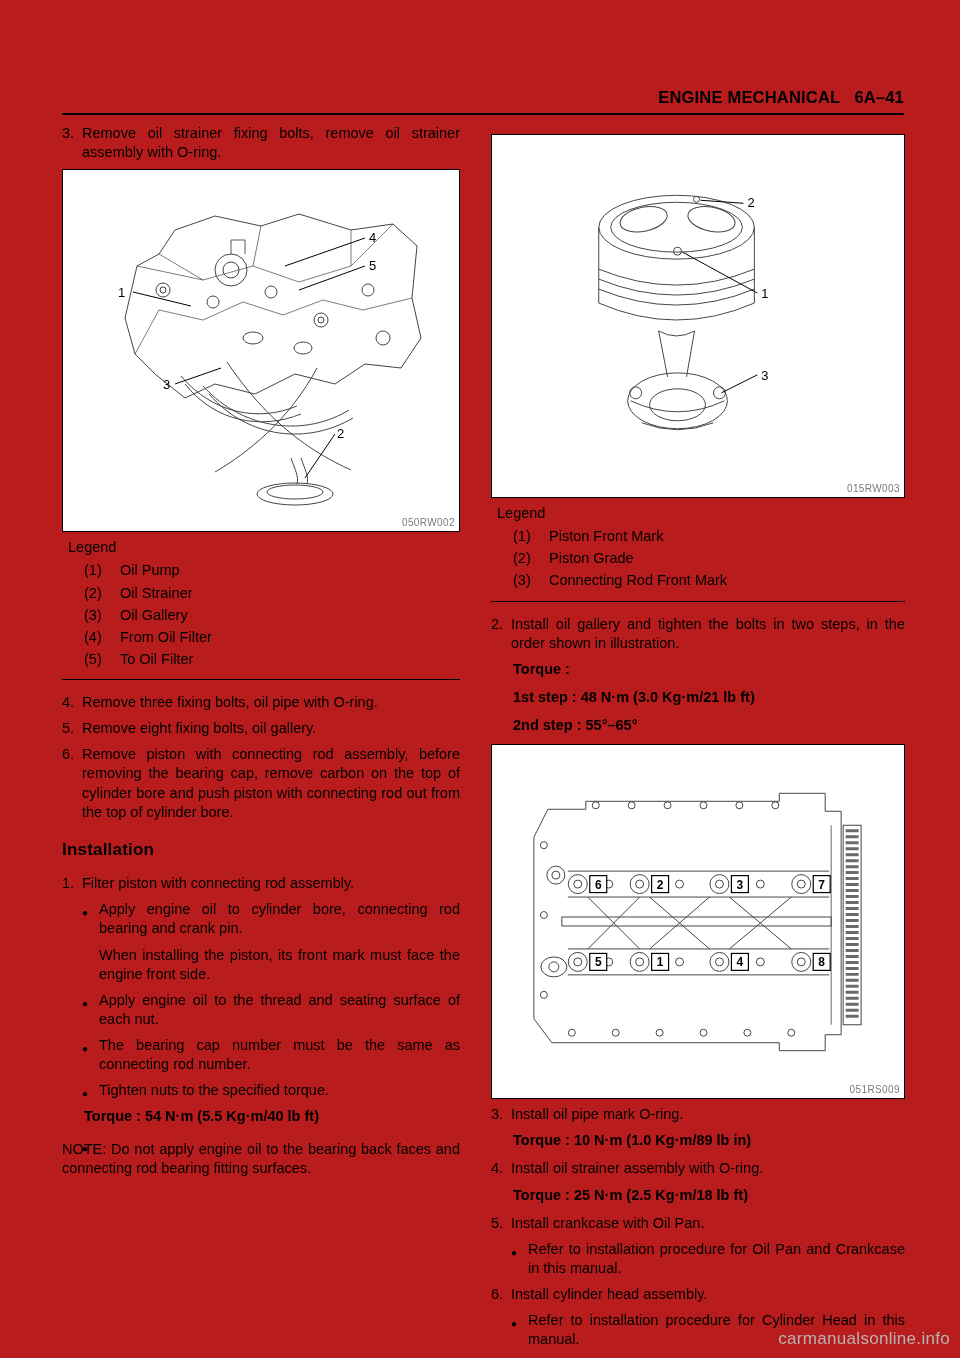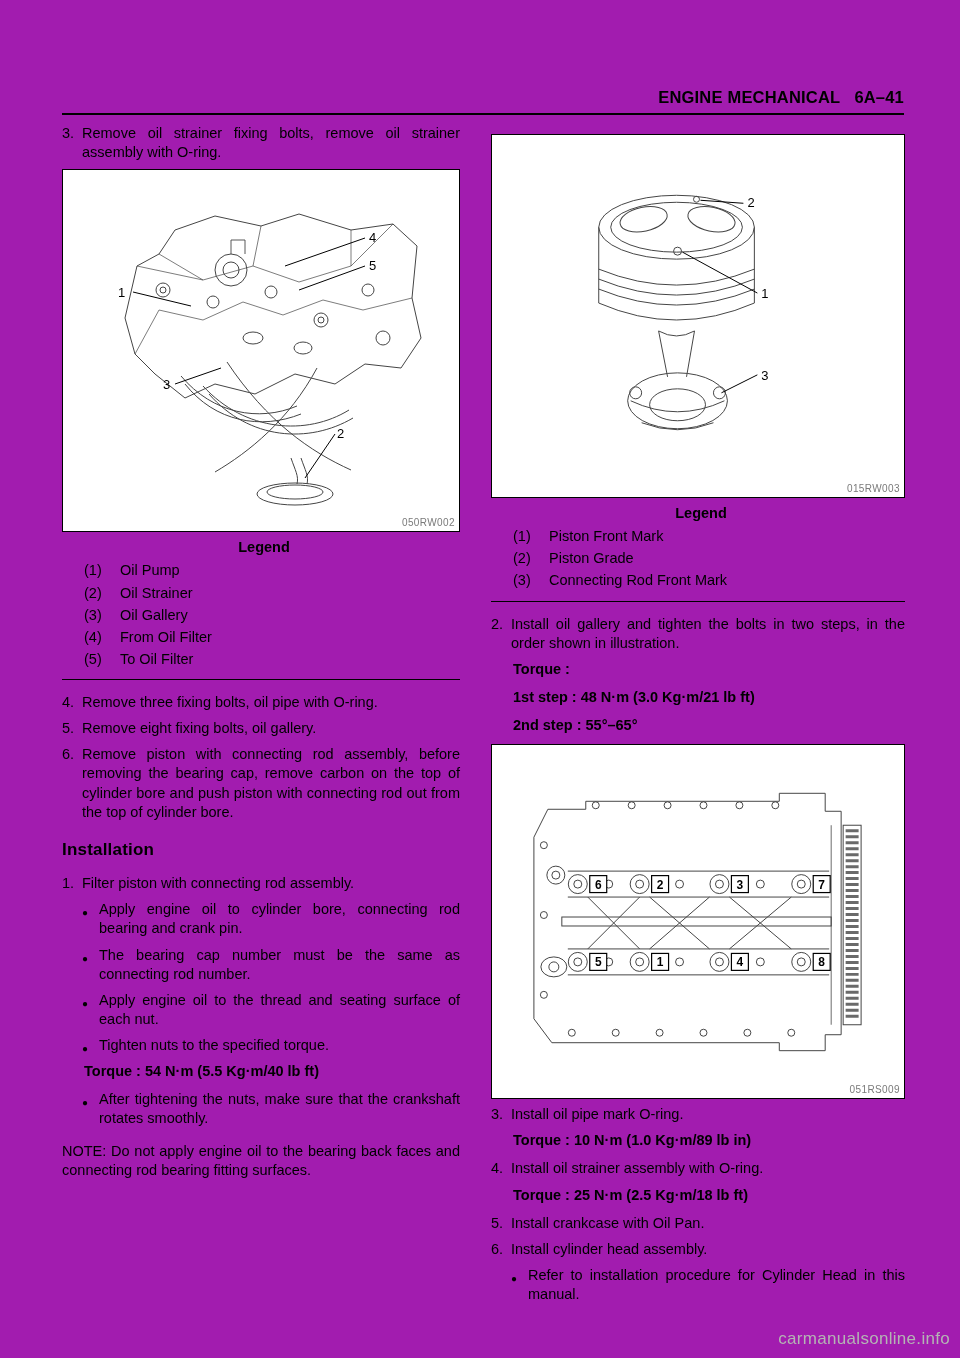--- a/index.html
+++ b/index.html
@@ -1,39 +1,39 @@
 <!DOCTYPE html>
 <html><head>
 <meta charset="utf-8">
 <style>
   * { margin:0; padding:0; box-sizing:border-box; }
   html,body { background:#e8e8e8; }
   body { font-family:"Liberation Sans", sans-serif; color:#000; }
-  .page { position:relative; width:960px; height:1358px; background:#a21caf; margin:0 auto; overflow:hidden; }
+  .page { position:relative; width:960px; height:1358px; background:#b91c1c; margin:0 auto; overflow:hidden; }
 
   .header { position:absolute; top:88px; left:62px; width:842px; text-align:right; font-weight:bold; font-size:16.5px; letter-spacing:0.2px; }
   .header .hpage { margin-left:14px; }
   .header-rule { position:absolute; top:113px; left:62px; width:842px; border-top:2px solid #000; }
 
   .col { position:absolute; font-size:14.5px; line-height:1.32; }
   .col-left  { left:62px;  top:124px; width:398px; }
   .col-right { left:491px; top:128px; width:414px; }
 
   .step { position:relative; padding-left:20px; text-align:justify; margin-bottom:7px; }
   .step .num { position:absolute; left:0; }
 
   .figbox { position:relative; border:1px solid #000; margin:6px 0 6px 0; background:#fff; }
   .figbox svg { display:block; width:100%; height:100%; }
   .figbox text { font-family:"Liberation Sans", sans-serif; fill:#000; stroke:none; }
   .figcode { position:absolute; right:4px; bottom:2px; font-size:10px; color:#7a7a7a; letter-spacing:0.4px; }
   text.callout { font-size:13px; }
   text.boltnum { font-size:12px; font-weight:bold; text-anchor:middle; }
 
   .legend { margin:4px 0 10px 6px; }
-  .legend-title { font-weight:bold; margin-bottom:4px;text-align:center; }
+  .legend-title { font-weight:normal; margin-bottom:4px; }
   .legend-item { display:flex; padding-left:16px; margin-bottom:3px; }
   .legend-item .lnum { width:36px; flex:none; }
 
   .sep { border:none; border-top:1px solid #000; margin:8px 0 13px 0; }
 
   h1.installation { font-size:17px; font-weight:bold; margin:17px 0 13px 0; letter-spacing:0.2px; }
 
   .bullet { position:relative; padding-left:37px; text-align:justify; margin-bottom:7px; }
   .bullet .dot { position:absolute; left:20px; top:2px; }
   .bullet .dot::before { content:"\25CF"; font-size:10px; }
@@ -149,39 +149,39 @@
 
     <p class="step">
       <span class="num">1.</span>
       <span>Filter piston with connecting rod assembly.</span>
     </p>
 
     <p class="bullet">
       <span class="dot"></span>
       <span>Apply engine oil to cylinder bore, connecting rod bearing and crank pin.</span>
     </p>
-
+    <p class="subnote">When installing the piston, its front mark must face the engine front side.</p>
+
+    <p class="bullet">
+      <span class="dot"></span>
+      <span>Apply engine oil to the thread and seating surface of each nut.</span>
+    </p>
     <p class="bullet">
       <span class="dot"></span>
       <span>The bearing cap number must be the same as connecting rod number.</span>
     </p>
     <p class="bullet">
       <span class="dot"></span>
-      <span>Apply engine oil to the thread and seating surface of each nut.</span>
-    </p>
-    <p class="bullet">
-      <span class="dot"></span>
       <span>Tighten nuts to the specified torque.</span>
     </p>
 
     <p class="torque">Torque : 54 N·m (5.5 Kg·m/40 lb ft)</p>
 
     <p class="bullet">
       <span class="dot"></span>
-      <span>After tightening the nuts, make sure that the crankshaft rotates smoothly.</span>
     </p>
 
     <p class="note">NOTE: Do not apply engine oil to the bearing back faces and connecting rod bearing fitting surfaces.</p>
   </div>
 
   <div class="col col-right">
 
     <figure class="figbox" style="height:364px;">
       <svg viewBox="0 0 413 362" preserveAspectRatio="xMidYMid meet">
         <g stroke="#454545" fill="none" stroke-width="1">
@@ -327,20 +327,24 @@
     <p class="step">
       <span class="num">4.</span>
       <span>Install oil strainer assembly with O-ring.</span>
     </p>
     <p class="torque">Torque : 25 N·m (2.5 Kg·m/18 lb ft)</p>
 
     <p class="step">
       <span class="num">5.</span>
       <span>Install crankcase with Oil Pan.</span>
     </p>
+    <p class="bullet">
+      <span class="dot"></span>
+      <span>Refer to installation procedure for Oil Pan and Crankcase in this manual.</span>
+    </p>
 
     <p class="step">
       <span class="num">6.</span>
       <span>Install cylinder head assembly.</span>
     </p>
     <p class="bullet">
       <span class="dot"></span>
       <span>Refer to installation procedure for Cylinder Head in this manual.</span>
     </p>
   </div>

